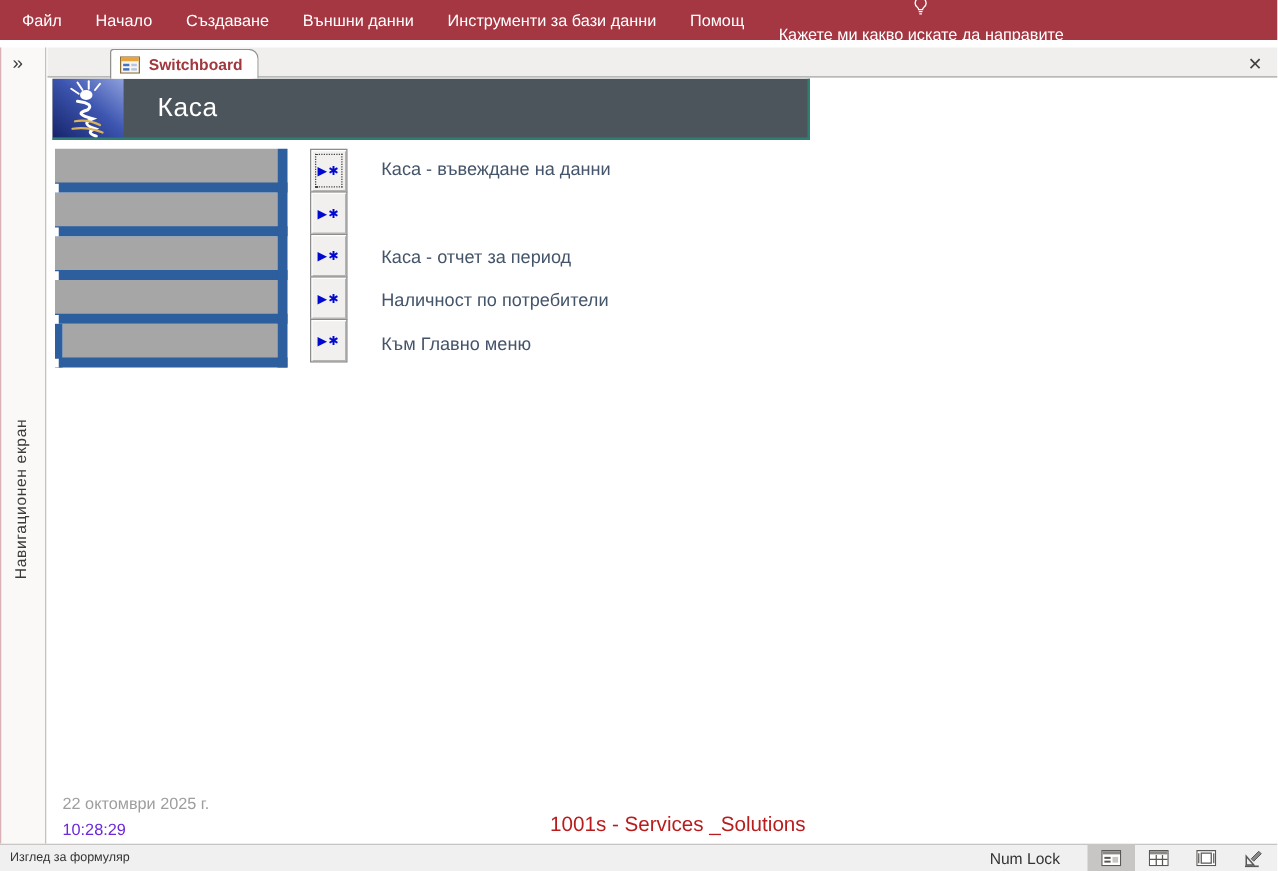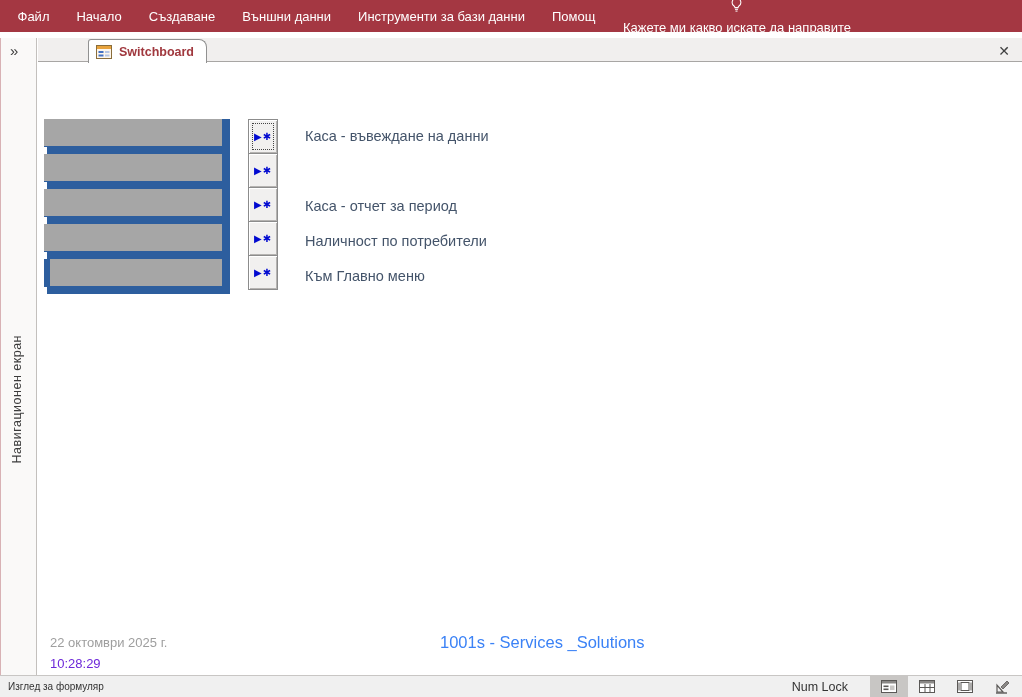--- a/index.html
+++ b/index.html
@@ -63,21 +63,21 @@
   .sb-btn.focused::after { content:""; position:absolute; inset:3px; border:1px dotted #444; }
   .go-glyph { color:#0009D0; font-size:10px; letter-spacing:1px; white-space:nowrap; }
 
   
   .sb-label { position:absolute; left:267px; width:400px; height:35px; line-height:35px;
               font-size:14.5px; color:#44546A; cursor:default; }
   .sb-label.l0{top:56px} .sb-label.l1{top:91px} .sb-label.l2{top:126px} .sb-label.l3{top:161px} .sb-label.l4{top:196px}
 
   .form-date { position:absolute; left:12px; top:572px; font-size:13px; color:#9E9E9E; }
   .form-time { position:absolute; left:12px; top:593px; font-size:13px; color:#6d28d9; }
-  .brand { position:absolute; left:402px; top:570px; font-size:16.5px; color:#3b82f6; }
+  .brand { position:absolute; left:402px; top:588px; font-size:16.5px; color:#b91c1c; }
 
   
   .statusbar { position:absolute; left:0; top:675px; width:1022px; height:22px;
                background:#F0F0F0; border-top:1px solid #C8C6C4; display:flex; align-items:center; }
   .status-view { font-size:10px; color:#333; margin-left:8px; }
   .status-right { position:absolute; right:0; top:0; height:21px; display:flex; align-items:center; }
   .numlock { font-size:12.5px; color:#333; margin-right:22px; }
   .view-btn { width:38px; height:21px; display:flex; align-items:center; justify-content:center; cursor:pointer; }
   .view-btn.active { background:#C8C6C4; }
   .view-btn svg { display:block; }
@@ -117,20 +117,42 @@
       <rect x="9" y="6" width="4.5" height="2" fill="#B7C6E4"></rect>
       <rect x="9" y="9.5" width="4.5" height="2" fill="#B7C6E4"></rect>
     </svg>
     <span class="doc-tab-label">Switchboard</span>
   </div>
   <div class="tab-close">✕</div>
 </div>
 
 <div class="content">
 
+  <div class="form-header">
+    <svg class="logo" viewBox="0 0 57 47" preserveAspectRatio="none">
+      <defs>
+        <linearGradient id="lg" x1="0" y1="1" x2="1" y2="0">
+          <stop offset="0" stop-color="#16246B"></stop>
+            <stop offset="0.55" stop-color="#3D56B0"></stop>
+            <stop offset="1" stop-color="#8FA0DE"></stop>
+        </linearGradient>
+      </defs>
+      <rect width="57" height="47" fill="url(#lg)"></rect>
+      <g stroke="#fff" stroke-width="1.6" stroke-linecap="round">
+        <line x1="24" y1="9" x2="20" y2="3"></line>
+          <line x1="29" y1="8" x2="29" y2="2"></line>
+        <line x1="34" y1="9" x2="38" y2="4"></line>
+          <line x1="21" y1="12" x2="15" y2="8"></line>
+      </g>
+      <ellipse cx="27" cy="13" rx="5" ry="4" fill="#fff"></ellipse>
+      <path d="M20 18 q14 2 8 7 q-12 3 4 7 q-10 4 2 8 q-8 3 1 6" fill="none" stroke="#fff" stroke-width="2.4" stroke-linecap="round"></path>
+      <path d="M18 34 q10 -2 20 3 M16 40 q12 -2 24 3" fill="none" stroke="#D9B35C" stroke-width="1.8" stroke-linecap="round"></path>
+    </svg>
+    <div class="form-title">Каса</div>
+  </div>
 
   <div class="art">
     <div class="art-gray r0"></div>
       <div class="art-gray r1"></div>
       <div class="art-gray r2"></div>
     <div class="art-gray r3"></div>
       <div class="art-gray r4"></div>
     <div class="art-sep s0"></div>
       <div class="art-sep s1"></div>
       <div class="art-sep s2"></div>

